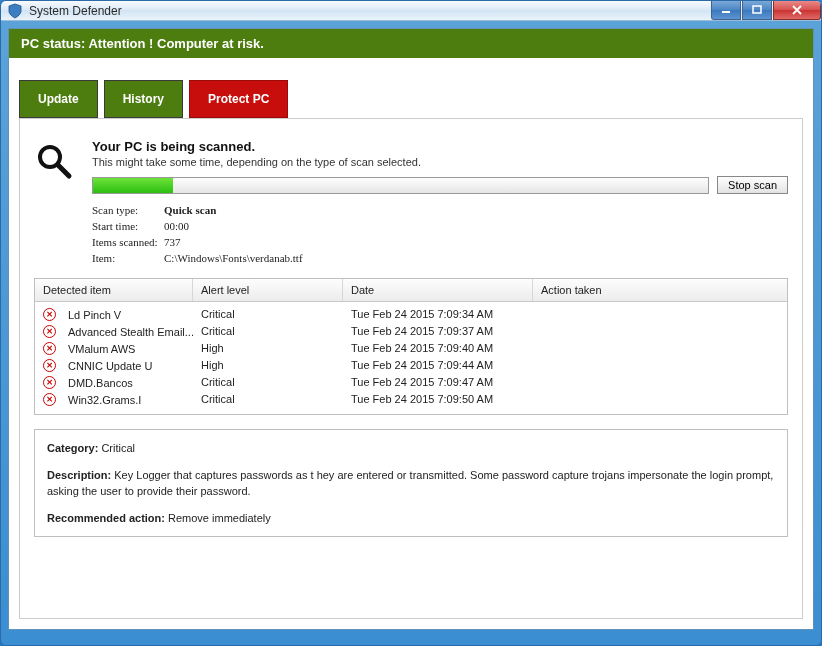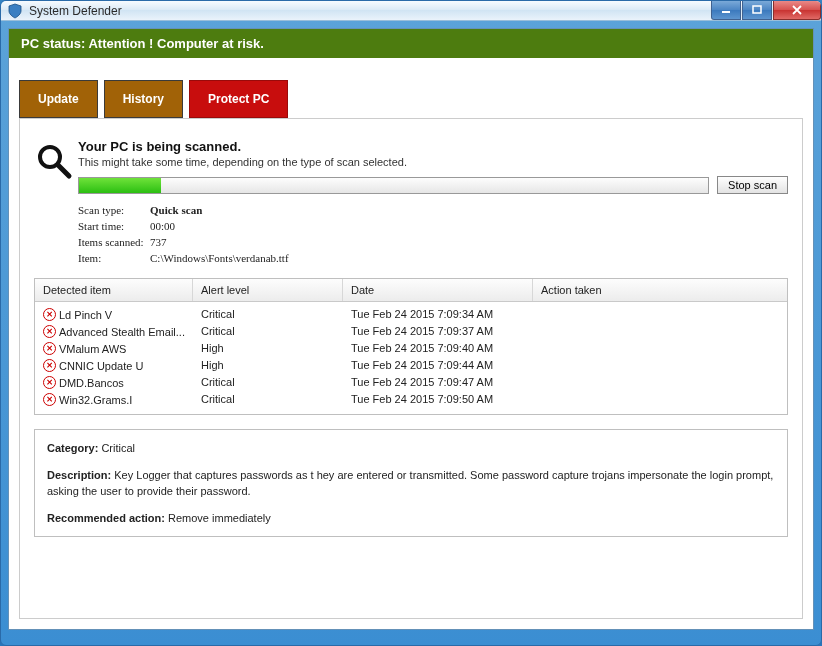--- a/index.html
+++ b/index.html
@@ -71,21 +71,21 @@
 .tabs-row {
   padding: 22px 10px 0 10px;
   display: flex;
   gap: 6px;
 }
 .tab {
   padding: 11px 18px;
   font-size: 12px;
   font-weight: bold;
   color: #fff;
-  background: #a16207;
+  background: #4d7c0f;
   border: 1px solid #3a3a3a;
   cursor: pointer;
 }
 .tab.active {
   background: #fff;
   color: #000;
   border: 1px solid #ccc;
   border-bottom-color: #fff;
   position: relative;
   top: 1px;
@@ -94,20 +94,21 @@
 .content {
   margin: 0 10px 10px 10px;
   border: 1px solid #ccc;
   flex: 1;
   padding: 20px 14px 12px 14px;
   overflow: hidden;
 }
 .scan-head {
   display: flex;
   align-items: flex-start;
+  gap: 14px;
   margin-bottom: 8px;
   justify-content: center;
 }
 .mag-wrap { width: 44px; flex:0 0 44px; padding-top:2px;}
 .scan-title { font-size: 13px; font-weight: bold; color:#111;}
 .scan-sub { font-size: 11px; color: #333; margin-top: 2px; }
 .progress-row { display:flex; align-items:center; gap:8px; margin:8px 0 10px 0;}
 .progress {
   flex:1; height:17px;
   background: linear-gradient(180deg,#fdfdfd,#e6e6e6);
@@ -140,21 +141,21 @@
 }
 .th { padding:5px 8px; font-size:11px; color:#222; border-right:1px solid #d7d7d7;}
 .th:last-child { border-right:none; }
 .col-item { width:158px; }
 .col-alert { width:150px; }
 .col-date { width:190px; }
 .col-action { flex:1; }
 .tbody { padding: 4px 0 6px 0;}
 .trow { display:flex; font-size:11px; color:#222; padding:1px 0;}
 .trow .td { padding:1px 8px; overflow:hidden; white-space:nowrap; text-overflow:ellipsis;}
-.trow .td.col-item { display:flex; align-items:center; gap:3px; }
+.trow .td.col-item { display:flex; align-items:center; gap:12px; }
 .threat-icon {
   width:13px; height:13px; flex:0 0 13px;
   border-radius:50%;
   border:1.5px solid #c00;
   display:inline-flex; align-items:center; justify-content:center;
   background:#fff;
 }
 .threat-icon::before {
   content:"✕"; color:#c00; font-size:8px; font-weight:bold; line-height:1;
 }

